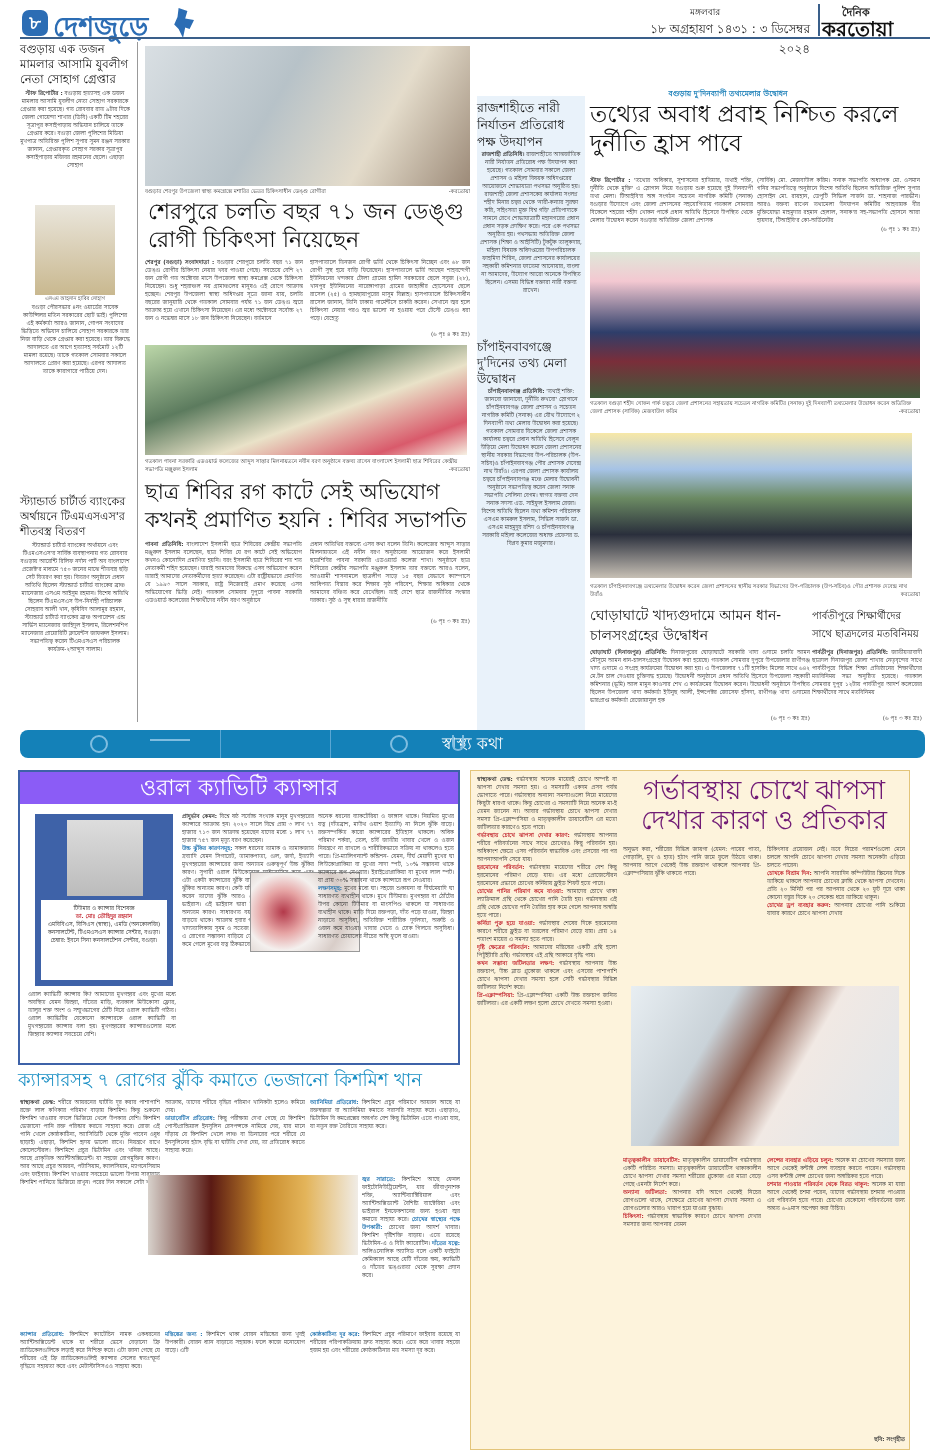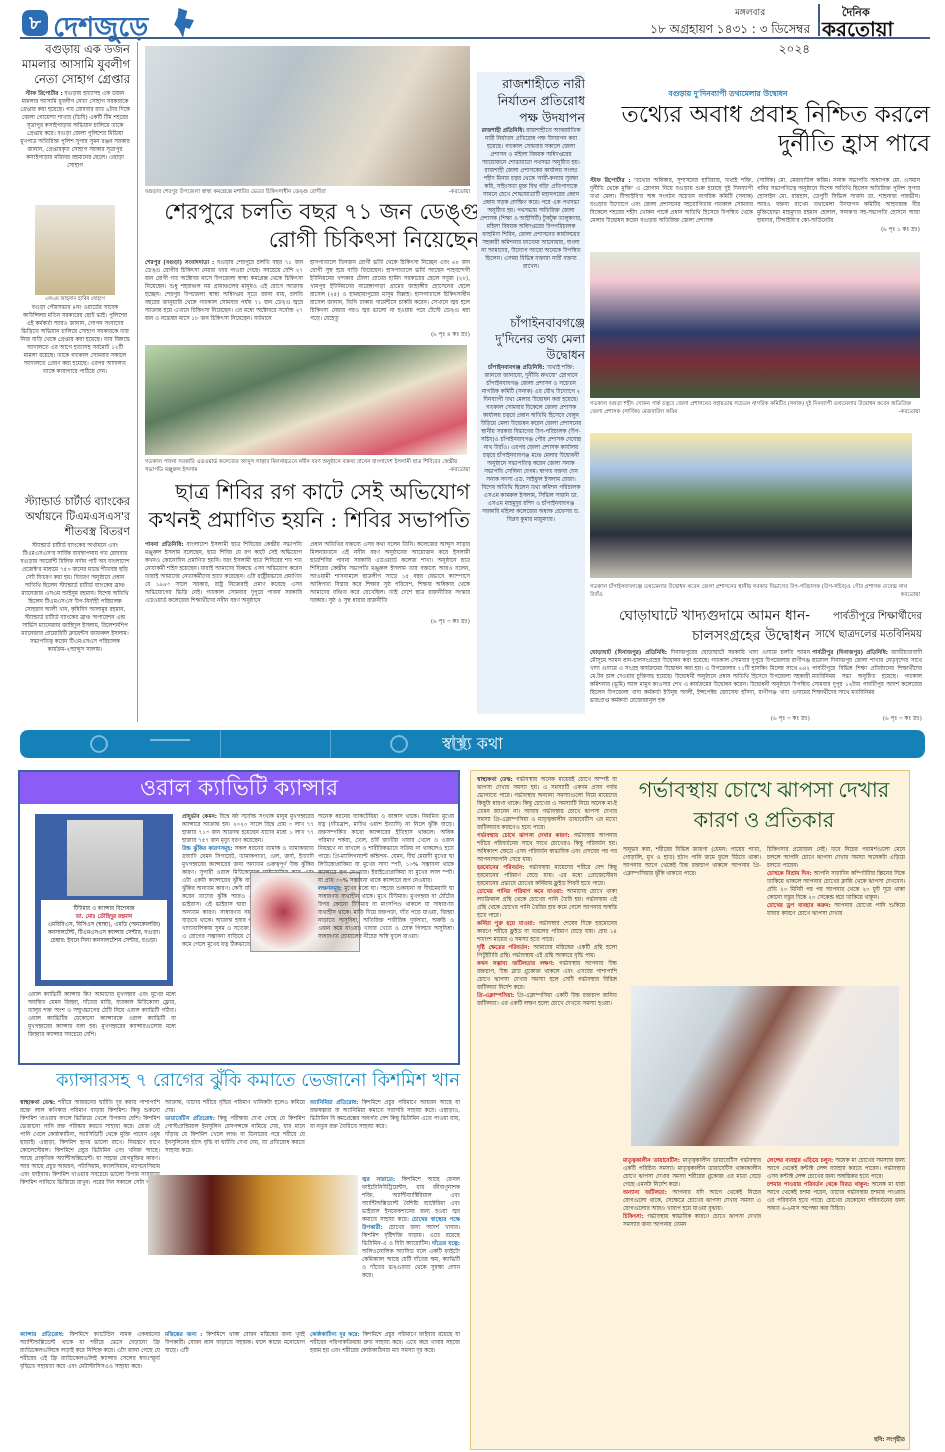--- a/index.html
+++ b/index.html
@@ -1,46 +1,46 @@
 <!DOCTYPE html>
 <html><head>
 <meta charset="utf-8">
 <style>
   * { box-sizing: border-box; margin: 0; padding: 0; }
   body { width: 945px; height: 1452px; background: #fff; font-family: "DejaVu Sans", sans-serif; color: #222; position: relative; overflow: hidden; }
   .abs { position: absolute; }
   .txt { font-size: 5.6px; line-height: 8px; color: #333; text-align: justify; overflow: hidden; }
   .ctr { text-align: center; }
-  .hl { font-family: "DejaVu Serif", serif; color: #111; text-align: right; font-weight: normal; }
+  .hl { font-family: "DejaVu Serif", serif; color: #111; text-align: left; font-weight: normal; }
   .cap { font-size: 5.4px; line-height: 7.5px; color: #333; overflow: hidden; }
   .sub { color: #1a6fae; font-weight: bold; }
   .red { color: #c0202a; font-weight: bold; }
   .photo { background: #aaa; overflow: hidden; }
   
   .logo-badge { left: 22px; top: 10px; width: 26px; height: 26px; background: #2c6db4; border-radius: 7px; color: #fff; font-weight: bold; font-size: 18px; text-align: center; line-height: 26px; }
   .logo-text { left: 53px; top: 6px; font-size: 27px; color: #2c6db4; font-family: "DejaVu Serif", serif; font-weight: bold; }
   .map-icon { left: 172px; top: 8px; width: 22px; height: 30px; background: #2c6db4; clip-path: polygon(30% 0,70% 10%,60% 35%,100% 40%,80% 70%,60% 65%,50% 100%,30% 70%,10% 55%,25% 30%); }
   .hdr-rule { left: 20px; top: 37px; width: 910px; height: 2px; background: #3a5f8a; }
-  .hdr-day { left: 690px; top: 5px; width: 120px; text-align: center; font-size: 9px; }
+  .hdr-day { left: 690px; top: 5px; width: 120px; text-align: left; font-size: 9px; }
   .hdr-date { left: 640px; top: 20px; width: 170px; text-align: right; font-size: 12px; }
   .hdr-vbar { left: 818px; top: 4px; width: 2px; height: 32px; background: #3a5f8a; }
   .brand-small { left: 842px; top: 4px; font-size: 11px; font-weight: bold; }
   .brand-big { left: 822px; top: 14px; font-size: 20px; font-weight: bold; color: #111; }
   .vrule { width: 1px; background: #999; }
   .banner { left: 20px; top: 730px; width: 905px; height: 28px; background: #1481b8; border-radius: 8px; }
   .banner-title { left: 0; top: 0; width: 905px; text-align: center; color: #fff; font-size: 16px; line-height: 28px; font-family: "DejaVu Serif", serif; }
   .bicon { width: 18px; height: 18px; border: 2px solid #7fbde0; border-radius: 50%; top: 5px; }
   .sidebox { background: #e9f2fa; }
   .oral-box { left: 18px; top: 770px; width: 442px; height: 295px; border: 2px solid #3e62a8; }
   .oral-head { left: 0; top: 0; width: 438px; height: 32px; background: #8b5cf6; color: #fff; font-size: 22px; line-height: 32px; text-align: center; font-family: "DejaVu Serif", serif; }
   .doc-box { left: 15px; top: 42px; width: 138px; height: 172px; background: #3e62a8; }
   .doc-photo { left: 32px; top: 6px; width: 76px; height: 76px; background: linear-gradient(#ddd,#bbb); }
   .doc-info { left: 6px; top: 86px; width: 126px; height: 80px; background: #fff; font-size: 5.6px; line-height: 8px; text-align: center; padding-top: 4px; }
   .eye-box { left: 470px; top: 770px; width: 440px; height: 680px; background: #fdf3dc; border: 1px solid #e3c47a; }
-  .eye-head { color: #14532d; font-size: 21px; line-height: 30px; font-family: Liberation Serif, serif; text-align: center; }
+  .eye-head { color: #701a75; font-size: 26px; line-height: 30px; font-family: Liberation Sans, sans-serif; text-align: center; }
 </style>
 </head>
 <body>
 
 <div class="abs logo-badge">৮</div>
 <div class="abs logo-text">দেশজুড়ে</div>
 <div class="abs map-icon"></div>
 <div class="abs hdr-day">মঙ্গলবার</div>
 <div class="abs hdr-date">১৮ অগ্রহায়ণ ১৪৩১ : ৩ ডিসেম্বর ২০২৪</div>
 <div class="abs hdr-vbar"></div>
@@ -62,36 +62,36 @@
   <div class="txt ctr">খবর বিজ্ঞপ্তির।</div>
 </div>
 
 <div class="abs vrule" style="left:137px;top:42px;height:680px;"></div>
 
 <div class="abs photo" style="left:145px;top:46px;width:325px;height:140px;background:linear-gradient(120deg,#d9dfe3 0%,#b7c2c8 40%,#e4dccb 70%,#9c8a78 100%);"></div>
 <div class="abs cap" style="left:145px;top:188px;width:325px;">
   <span>বগুড়ার শেরপুর উপজেলা স্বাস্থ্য কমপ্লেক্সে মশারির ভেতর চিকিৎসাধীন ডেঙ্গু রোগীরা</span>
   <span style="float:right">-করতোয়া</span>
 </div>
-<div class="abs hl" style="left:155px;top:198px;width:325px;font-size:22px;line-height:28px;">শেরপুরে চলতি বছর ৭১ জন ডেঙ্গু রোগী চিকিৎসা নিয়েছেন</div>
+<div class="abs hl" style="left:148px;top:198px;width:325px;font-size:22px;line-height:28px;">শেরপুরে চলতি বছর ৭১ জন ডেঙ্গু রোগী চিকিৎসা নিয়েছেন</div>
 <div class="abs txt" style="left:145px;top:258px;width:158px;height:80px;"><b>শেরপুর (বগুড়া) সংবাদদাতা :</b> <span>বগুড়ার শেরপুরে চলতি বছর ৭১ জন ডেঙ্গু রোগীর চিকিৎসা নেয়ার খবর পাওয়া গেছে। সবচেয়ে বেশি ২৭ জন রোগী গত অক্টোবর মাসে উপজেলা স্বাস্থ্য কমপ্লেক্স থেকে চিকিৎসা নিয়েছেন। শুধু শহরাঞ্চল নয় গ্রামাঞ্চলের মানুষও এই রোগে আক্রান্ত হচ্ছেন। শেরপুর উপজেলা স্বাস্থ্য অধিদপ্তর সূত্রে জানা যায়, চলতি বছরের জানুয়ারি থেকে গতকাল সোমবার পর্যন্ত ৭১ জন ডেঙ্গু জ্বরে আক্রান্ত হয়ে এখানে চিকিৎসা নিয়েছেন। এর মধ্যে অক্টোবরে সর্বোচ্চ ২৭ জন ও নভেম্বর মাসে ১৮ জন চিকিৎসা নিয়েছেন। বর্তমানে</span></div>
 <div class="abs txt" style="left:310px;top:258px;width:160px;height:72px;">হাসপাতালে তিনজন রোগী ভর্তি থেকে চিকিৎসা নিচ্ছেন এবং ৬৮ জন রোগী সুস্থ হয়ে বাড়ি ফিরেছেন। হাসপাতালে ভর্তি আছেন শাহবন্দেগী ইউনিয়নের খন্দকার টোলা গ্রামের হামিদ সরকারের ছেলে সবুজ (২৮), খানপুর ইউনিয়নের নারেঙ্গাপাড়া গ্রামের জাহাঙ্গীর হোসেনের ছেলে রাসেল (২৫) ও হামছায়াপুরের মাসুম বিল্লাহ। হাসপাতালে চিকিৎসাধীন রাসেল জানান, তিনি ঢাকায় গার্মেন্টসে চাকরি করেন। সেখানে জ্বর হলে চিকিৎসা নেয়ার পরও জ্বর ভালো না হওয়ায় পরে টেস্টে ডেঙ্গু ধরা পড়ে। যেহেতু</div>
 <div class="abs txt" style="left:400px;top:330px;width:70px;text-align:right;">(৬ পৃঃ ৪ কঃ দ্রঃ)</div>
 
 <div class="abs photo" style="left:145px;top:345px;width:322px;height:110px;background:linear-gradient(160deg,#bcd7a9 0%,#5c7b5e 35%,#e9e2c8 60%,#d95a6b 85%,#f6f1e3 100%);"></div>
 <div class="abs cap" style="left:145px;top:458px;width:325px;">
   <span>গতকাল পাবনা সরকারি এডওয়ার্ড কলেজের আব্দুস সাত্তার মিলনায়তনে নবীন বরণ অনুষ্ঠানে বক্তব্য রাখেন বাংলাদেশ ইসলামী ছাত্র শিবিরের কেন্দ্রীয় সভাপতি মঞ্জুরুল ইসলাম</span>
   <span style="float:right">-করতোয়া</span>
 </div>
 <div class="abs hl" style="left:145px;top:478px;width:325px;font-size:21px;line-height:28px;">ছাত্র শিবির রগ কাটে সেই অভিযোগ কখনই প্রমাণিত হয়নি : শিবির সভাপতি</div>
 <div class="abs txt" style="left:145px;top:540px;width:157px;height:82px;"><b>পাবনা প্রতিনিধি:</b> <span>বাংলাদেশ ইসলামী ছাত্র শিবিরের কেন্দ্রীয় সভাপতি মঞ্জুরুল ইসলাম বলেছেন, ছাত্র শিবির যে রগ কাটে সেই অভিযোগ কখনও কোনোদিন প্রমাণিত হয়নি। বরং ইসলামী ছাত্র শিবিরের শত শত নেতাকর্মী শহিদ হয়েছেন। যারাই আমাদের বিরুদ্ধে এসব অভিযোগ করেন তারাই আমাদের নেতাকর্মীদের হত্যা করেছেন। এটা রাষ্ট্রীয়ভাবে প্রমাণিত যে ১৯৯৩ সালে সরকার, রাষ্ট্র নিজেরাই প্রমাণ করেছে এসব অভিযোগের ভিত্তি নেই। গতকাল সোমবার দুপুরে পাবনা সরকারি এডওয়ার্ড কলেজের শিক্ষার্থীদের নবীন বরণ অনুষ্ঠানে</span></div>
 <div class="abs txt" style="left:310px;top:540px;width:160px;height:76px;">প্রধান অতিথির বক্তব্যে এসব কথা বলেন তিনি। কলেজের আব্দুস সাত্তার মিলনায়তনে এই নবীন বরণ অনুষ্ঠানের আয়োজন করে ইসলামী ছাত্রশিবির পাবনা সরকারি এডওয়ার্ড কলেজ শাখা। অনুষ্ঠানে ছাত্র শিবিরের কেন্দ্রীয় সভাপতি মঞ্জুরুল ইসলাম তার বক্তব্যে আরও বলেন, আওয়ামী শাসনামলে ছাত্রলীগ সাড়ে ১৫ বছর যেভাবে ক্যাম্পাসে আধিপত্য বিস্তার করে শিক্ষার সুষ্ঠ পরিবেশ, শিক্ষার অধিকার থেকে আমাদের বঞ্চিত করে রেখেছিল। তাই দেশে ছাত্র রাজনীতির সংস্কার দরকার। সুষ্ঠ ও সুস্থ ধারার রাজনীতি</div>
 <div class="abs txt" style="left:400px;top:617px;width:70px;text-align:right;">(৬ পৃঃ ৩ কঃ দ্রঃ)</div>
 
-<div class="abs sidebox" style="left:477px;top:72px;width:108px;height:642px;">
+<div class="abs sidebox" style="left:477px;top:96px;width:108px;height:642px;">
   <div class="hl" style="font-size:12.5px;line-height:17px;margin-top:3px;">রাজশাহীতে নারী নির্যাতন প্রতিরোধ পক্ষ উদযাপন</div>
   <div class="txt ctr" style="padding:0 3px;height:185px;"><b>রাজশাহী প্রতিনিধি।</b> <span>রাজশাহীতে আন্তর্জাতিক নারী নির্যাতন প্রতিরোধ পক্ষ উদযাপন করা হয়েছে। গতকাল সোমবার সকালে জেলা প্রশাসন ও মহিলা বিষয়ক অধিদপ্তরের আয়োজনে শোভাযাত্রা পথসভা অনুষ্ঠিত হয়। রাজশাহী জেলা প্রশাসকের কার্যালয় সংলগ্ন শহীদ মিনার চত্বর থেকে 'নারী-কন্যার সুরক্ষা করি, সহিংসতা মুক্ত বিশ্ব গড়ি' প্রতিপাদ্যকে সামনে রেখে শোভাযাত্রাটি মহানগরের প্রধান প্রধান সড়ক প্রদক্ষিণ করে। পরে এক পথসভা অনুষ্ঠিত হয়। পথসভায় অতিরিক্ত জেলা প্রশাসক (শিক্ষা ও আইসিটি) টুকটুক তালুকদার, মহিলা বিষয়ক অধিদপ্তরের উপপরিচালক ফাহমিদা শিরিন, জেলা প্রশাসনের কার্যালয়ের সহকারী কমিশনার ফাতেমা আনোয়ার, বাংলা না আমাদের, উদ্যোগ আরো অনেকে উপস্থিত ছিলেন। এসময় বিভিন্ন বক্তারা নারী বক্তব্য রাখেন।</span></div>
   <div class="hl" style="font-size:12px;line-height:16px;margin-top:4px;">চাঁপাইনবাবগঞ্জে দু'দিনের তথ্য মেলা উদ্বোধন</div>
   <div class="txt ctr" style="padding:0 3px;height:340px;"><b>চাঁপাইনবাবগঞ্জ প্রতিনিধি:</b> <span>'তথ্যই শক্তি: জানবো জানাবো, দুর্নীতি রুখবো' স্লোগানে চাঁপাইনবাবগঞ্জ জেলা প্রশাসন ও সচেতন নাগরিক কমিটি (সনাক) এর যৌথ উদ্যোগে ২ দিনব্যাপী তথ্য মেলার উদ্বোধন করা হয়েছে। গতকাল সোমবার বিকেলে জেলা প্রশাসক কার্যালয় চত্বরে প্রধান অতিথি হিসেবে বেলুন উড়িয়ে মেলা উদ্বোধন করেন জেলা প্রশাসনের স্থানীয় সরকার বিভাগের উপ-পরিচালক (উপ-সচিব)ও চাঁপাইনবাবগঞ্জ পৌর প্রশাসক দেবেন্দ্র নাথ উরাঁও। এরপর জেলা প্রশাসক কার্যালয় চত্বরে চাঁপাইনবাবগঞ্জ মঞ্চে মেলার উদ্বোধনী অনুষ্ঠানে সভাপতিত্ব করেন জেলা সনাক সভাপতি সেলিনা বেগম। স্বাগত বক্তব্য দেন সনাক সদস্য এড. সাইফুল ইসলাম রেজা। বিশেষ অতিথি ছিলেন তথ্য কমিশন পরিচালক এসএম কামরুল ইসলাম, সিভিল সার্জন ডা. এসএম মাহমুদুর রশিদ ও চাঁপাইনবাবগঞ্জ সরকারি মহিলা কলেজের অধ্যক্ষ প্রফেসর ড. বিপ্লব কুমার মজুমদার।</span></div>
 </div>
 
 <div class="abs" style="left:558px;top:88px;width:340px;text-align:center;color:#1a7fb8;font-size:7.5px;font-weight:bold;">বগুড়ায় দু'দিনব্যাপী তথ্যমেলার উদ্বোধন</div>
 <div class="abs hl" style="left:590px;top:100px;width:340px;font-size:23px;line-height:29px;">তথ্যের অবাধ প্রবাহ নিশ্চিত করলে দুর্নীতি হ্রাস পাবে</div>
 <div class="abs txt" style="left:590px;top:176px;width:163px;height:56px;"><b>স্টাফ রিপোর্টার :</b> <span>'তথ্যের অধিকার, সুশাসনের হাতিয়ার, তথ্যই শক্তি, দুর্নীতি থেকে মুক্তি' এ স্লোগান নিয়ে বগুড়ায় শুরু হয়েছে দুই দিনব্যাপী তথ্য মেলা। টিআইবি'র অঙ্গ সংগঠন সচেতন নাগরিক কমিটি (সনাক) বগুড়ার উদ্যোগে এবং জেলা প্রশাসনের সহযোগিতায় গতকাল সোমবার বিকেলে শহরের শহীদ খোকন পার্কে প্রধান অতিথি হিসেবে উপস্থিত থেকে মেলার উদ্বোধন করেন বগুড়ার অতিরিক্ত জেলা প্রশাসক</span></div>
 <div class="abs txt" style="left:757px;top:176px;width:163px;height:48px;">(সার্বিক) মো. মেজবাউল করিম। সনাক সভাপতি অধ্যাপক মো. ওসমান গনির সভাপতিত্বে অনুষ্ঠানে বিশেষ অতিথি ছিলেন অতিরিক্ত পুলিশ সুপার হোসাইন মো. রায়হান, ডেপুটি সিভিল সার্জন ডা. শাহনাজ পারভীন। আরও বক্তব্য রাখেন তথ্যমেলা উদযাপন কমিটির আহবায়ক বীর মুক্তিযোদ্ধা মাহমুদার রহমান হেলাল, সনাক'র সহ-সভাপতি হোসনে আরা হায়দার, টিআইবি'র কো-অর্ডিনেটর</div>

